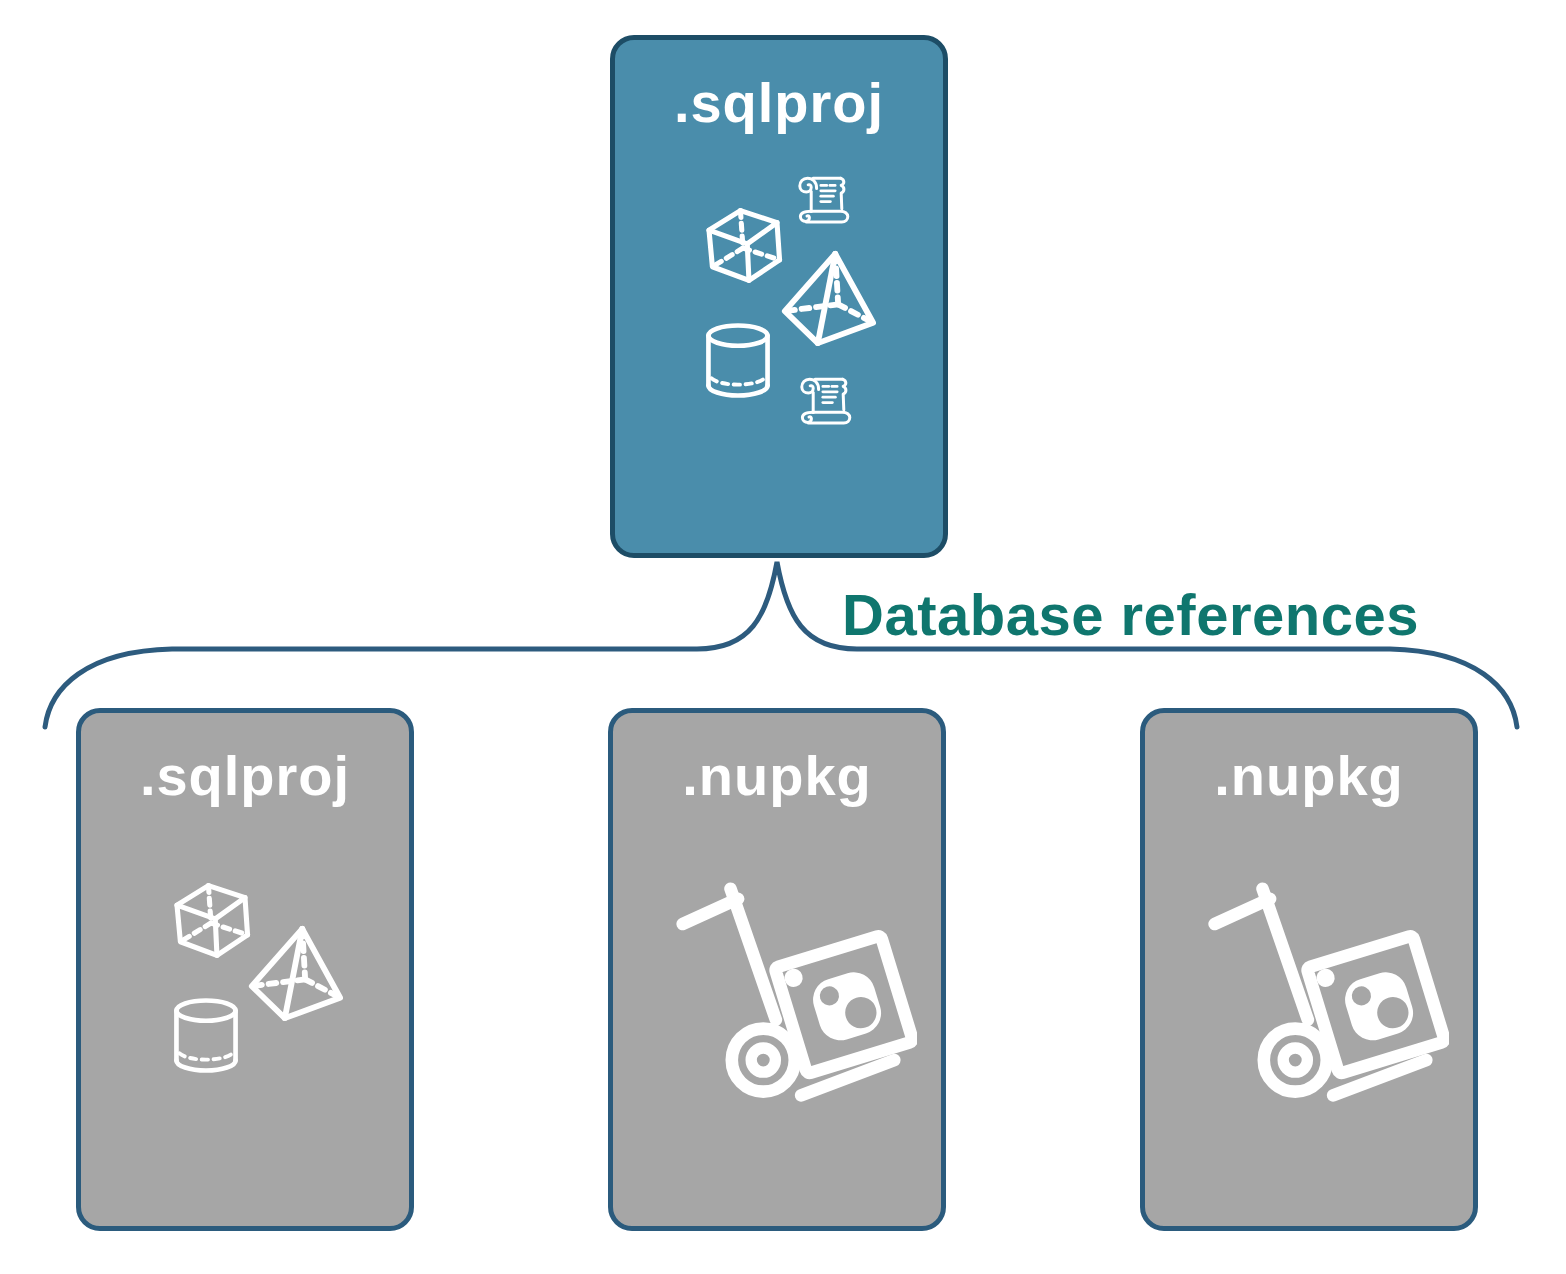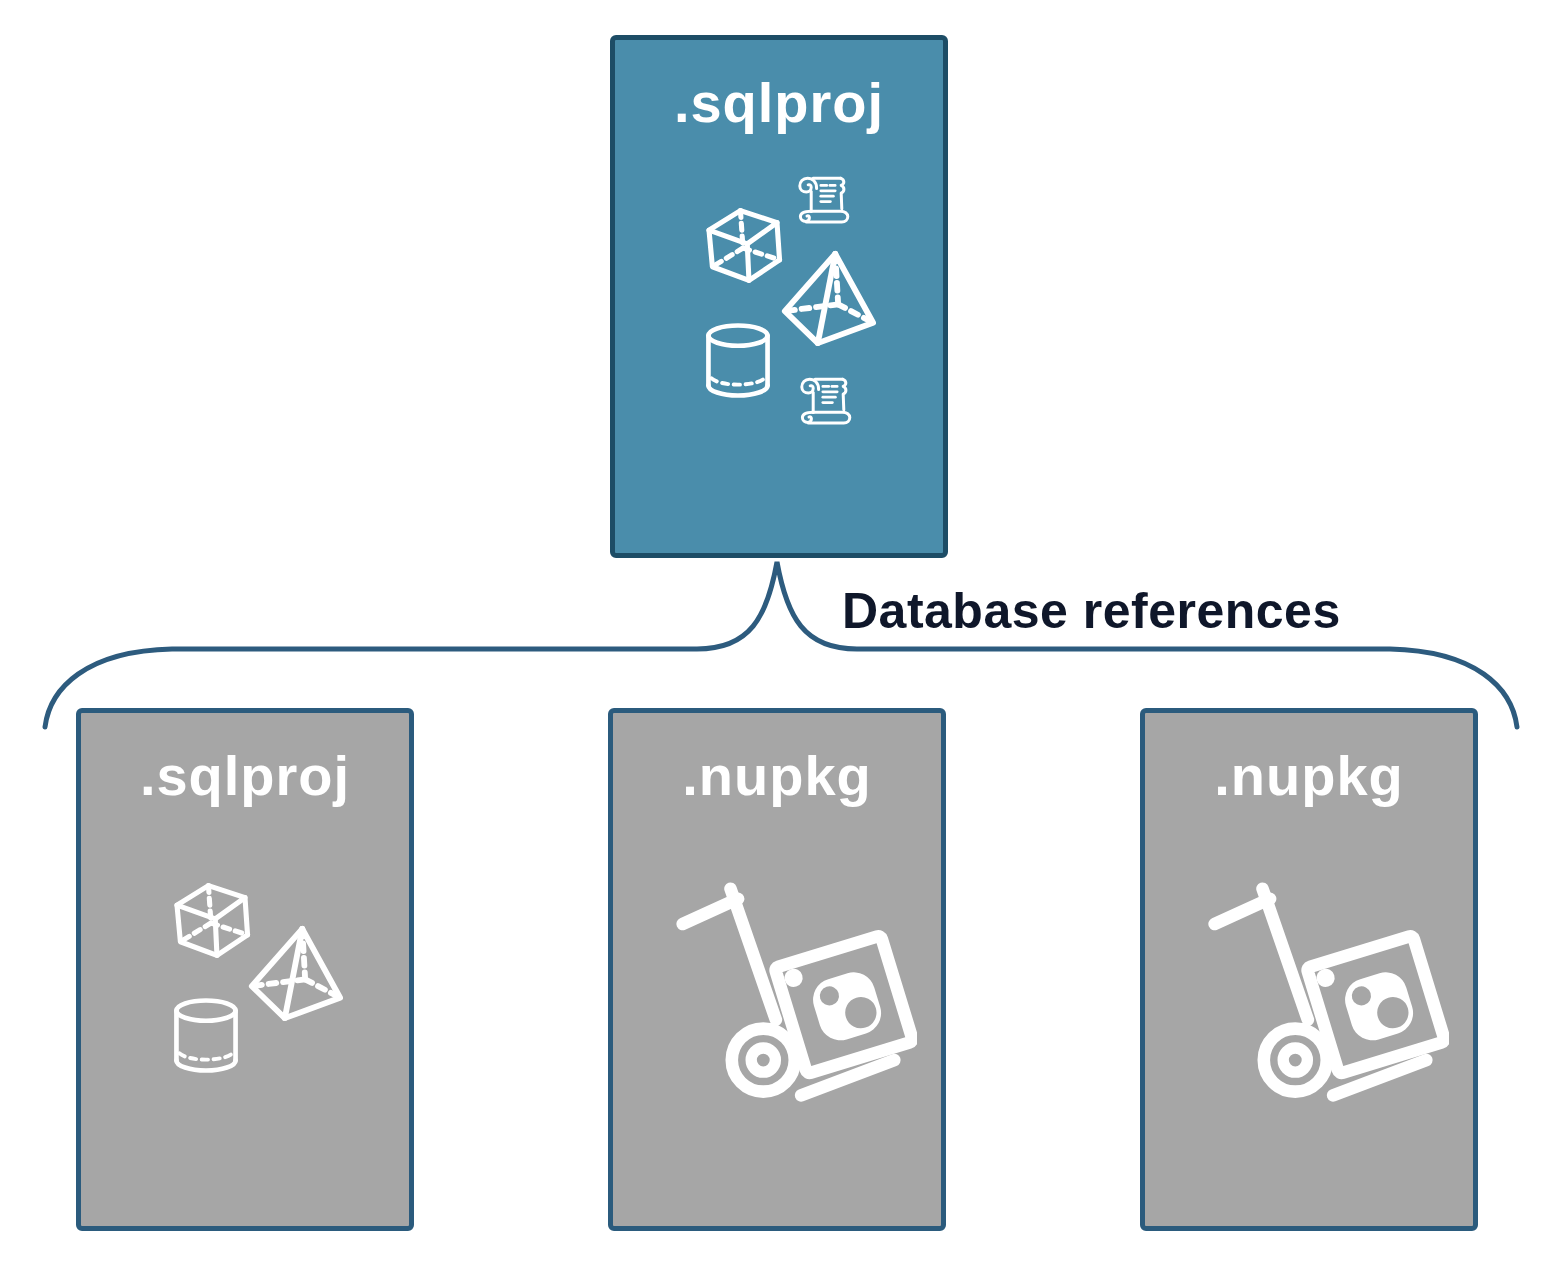--- a/index.html
+++ b/index.html
@@ -19,21 +19,21 @@
     position: absolute;
     left: 0; top: 0;
     width: 1566px;
     height: 1274px;
     pointer-events: none;
   }
   .node {
     position: absolute;
     width: 338px;
     height: 523px;
-    border-radius: 6px;
+    border-radius: 24px;
     box-sizing: border-box;
     border: 5px solid #2b5b7d;
   }
   .node-root {
     left: 610px; top: 35px;
     background: #4a8dab;
     border-color: #1d4d66;
   }
   .node-child { background: #a6a6a6; top: 708px; }
   .node-child-1 { left: 76px; }
@@ -65,23 +65,23 @@
   .child-cylinder { left: 90px;  top: 283px; width: 70px;  height: 79px; }
 
   
   .child-dolly { left: 52px; top: 148px; width: 252px; height: 252px; }
 
   .connector-label {
     position: absolute;
     left: 842px;
     top: 586px;
     font-weight: bold;
-    font-size: 50px;
+    font-size: 58px;
     line-height: 1;
-    color: #0f172a;
+    color: #0f766e;
     letter-spacing: 0.5px;
     white-space: nowrap;
     font-family: "Liberation Sans", sans-serif;
   }
   .defs-hidden { position: absolute; width: 0; height: 0; overflow: hidden; }
 </style>
 </head>
 <body>
 
 <svg class="defs-hidden" aria-hidden="true">

